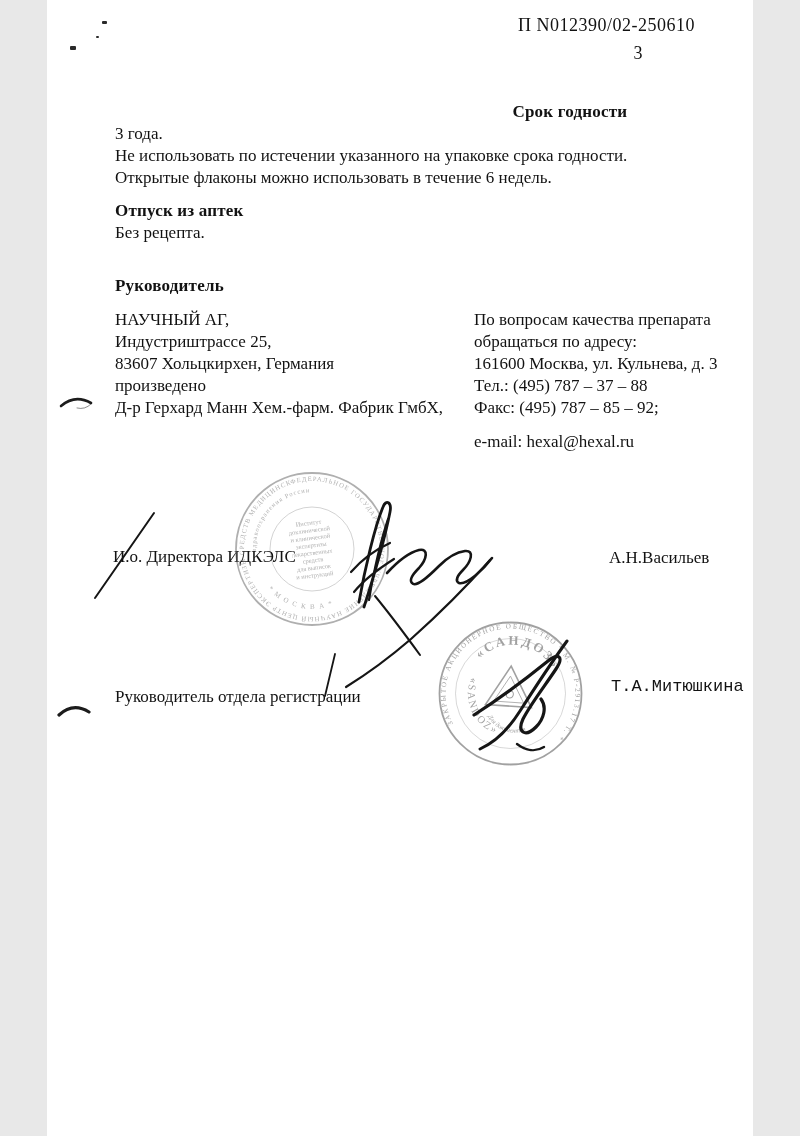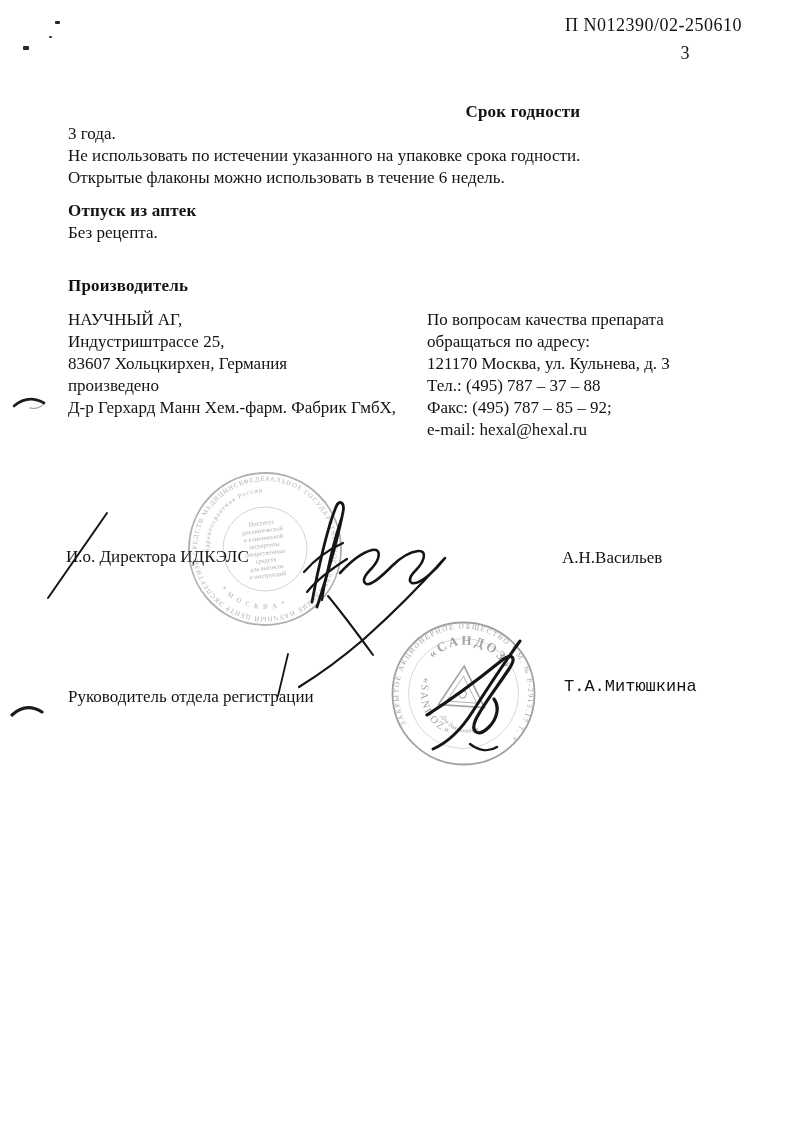--- a/index.html
+++ b/index.html
@@ -1,18 +1,18 @@
 <!DOCTYPE html>
 <html><head>
 <meta charset="utf-8">
 <style>
   html,body{margin:0;padding:0;background:#e8e8e8;}
   .page{
     position:relative;
-    width:800px;height:1136px;
+    width:706px;height:1136px;
     background:#ffffff;
     font-family:"Liberation Serif","DejaVu Serif",serif;
     color:#121212;
     overflow:hidden;
     margin:0 auto;
   }
   .txt{position:absolute;font-size:17px;line-height:22px;white-space:nowrap;}
   .bold{font-weight:700;letter-spacing:.2px;text-align:right;}
   .hdr{position:absolute;font-size:18px;letter-spacing:.5px;}
   .block p{margin:0;}
@@ -40,37 +40,37 @@
     <p>3 года.</p>
     <p>Не использовать по истечении указанного на упаковке срока годности.</p>
     <p>Открытые флаконы можно использовать в течение 6 недель.</p>
   </div>
 
   <div class="txt block" style="left:68px;top:200px;">
     <p class="bold">Отпуск из аптек</p>
     <p>Без рецепта.</p>
   </div>
 
-  <div class="txt bold" style="left:68px;top:275px;">Производитель</div>
+  <div class="txt bold" style="left:68px;top:275px;">Руководитель</div>
 
   <div class="txt block" style="left:68px;top:309px;">
     <p>НАУЧНЫЙ АГ,</p>
     <p>Индустриштрассе 25,</p>
     <p>83607 Хольцкирхен, Германия</p>
     <p>произведено</p>
     <p>Д-р Герхард Манн Хем.-фарм. Фабрик ГмбХ,</p>
   </div>
 
   <div class="txt block" style="left:427px;top:309px;">
     <p>По вопросам качества препарата</p>
     <p>обращаться по адресу:</p>
-    <p>121170 Москва, ул. Кульнева, д. 3</p>
+    <p>161600 Москва, ул. Кульнева, д. 3</p>
     <p>Тел.: (495) 787 – 37 – 88</p>
     <p>Факс: (495) 787 – 85 – 92;</p>
-    <p style="">e-mail: hexal@hexal.ru</p>
+    <p style="margin-top:12px;">e-mail: hexal@hexal.ru</p>
   </div>
 
   <div class="txt" style="left:66px;top:546px;">И.о. Директора ИДКЭЛС</div>
   <div class="txt" style="left:562px;top:547px;">А.Н.Васильев</div>
 
   <div class="txt" style="left:68px;top:674px;margin-top:12px;">Руководитель отдела регистрации</div>
   <div class="txt" style="left:564px;top:676px;font-family:Liberation Mono, monospace;">Т.А.Митюшкина</div>
 
   <svg class="scan seal" style="left:180px;top:464px;" width="170" height="170" viewBox="0 0 170 170">
     <defs>

